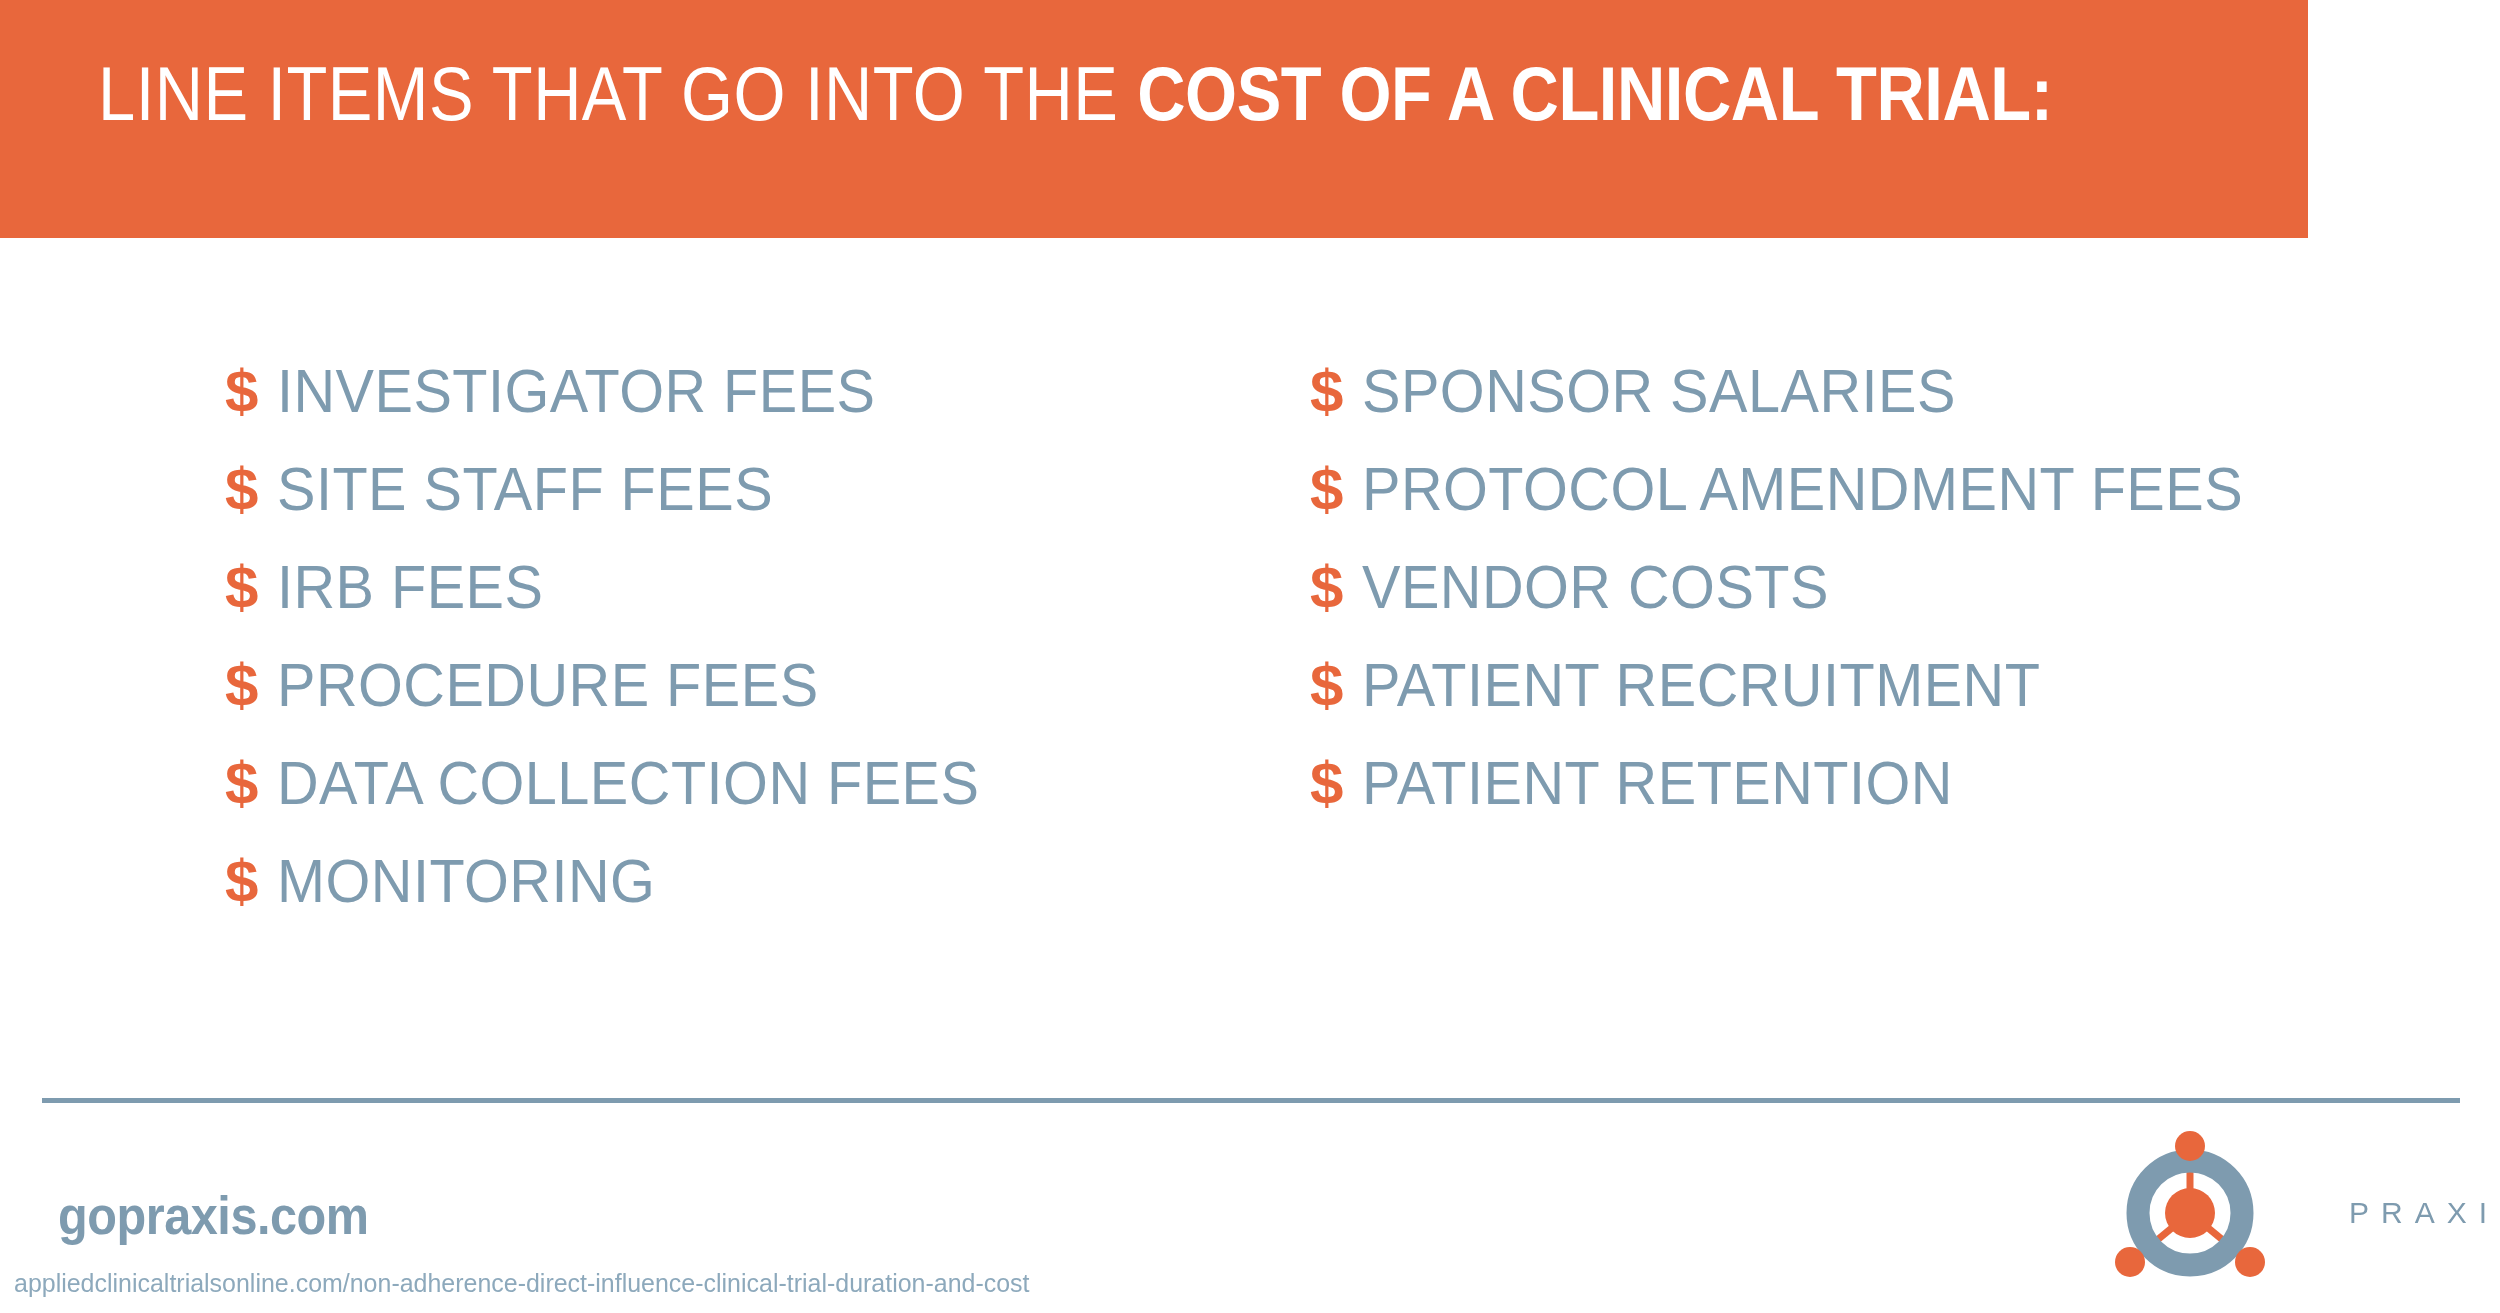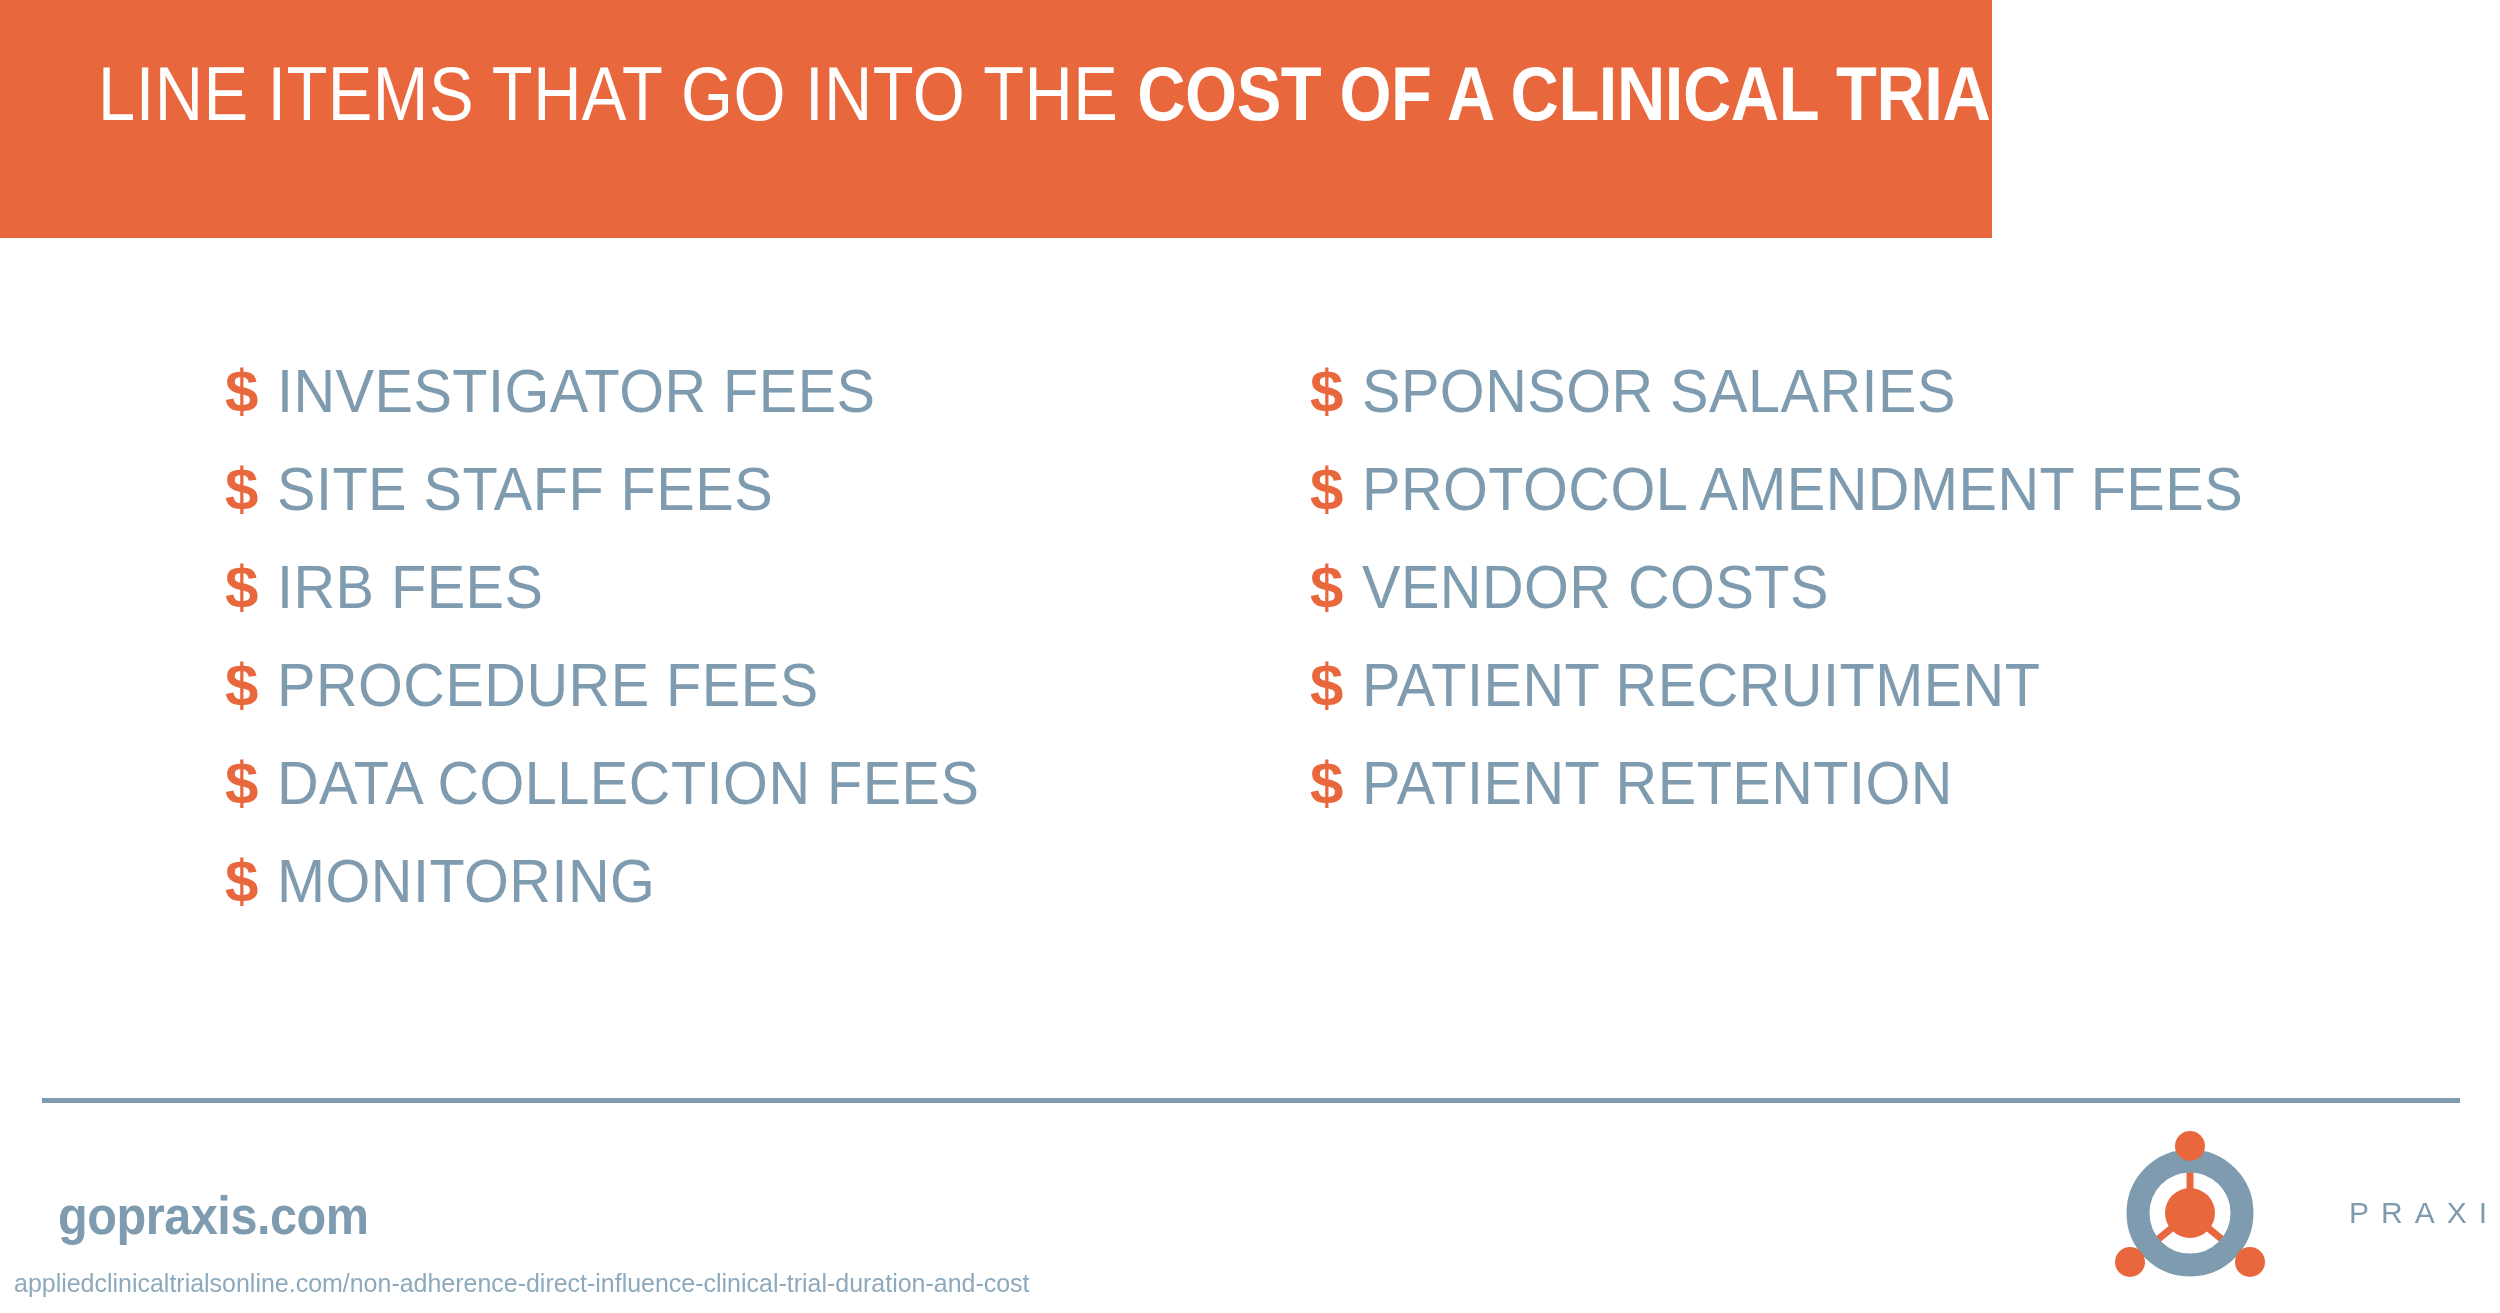--- a/index.html
+++ b/index.html
@@ -13,21 +13,21 @@
     font-family: "Liberation Sans", sans-serif;
     overflow: hidden;
     position: relative;
   }
 
   
   .header-band {
     position: absolute;
     left: 0;
     top: 0;
-    width: 1992px;
+    width: 2308px;
     height: 238px;
     background: #e8673c;
   }
   .header-title {
     position: absolute;
     left: 98px;
     top: 50px;
     color: #ffffff;
     font-family: "Liberation Sans Narrow", "Liberation Sans", sans-serif;
     font-size: 76px;

